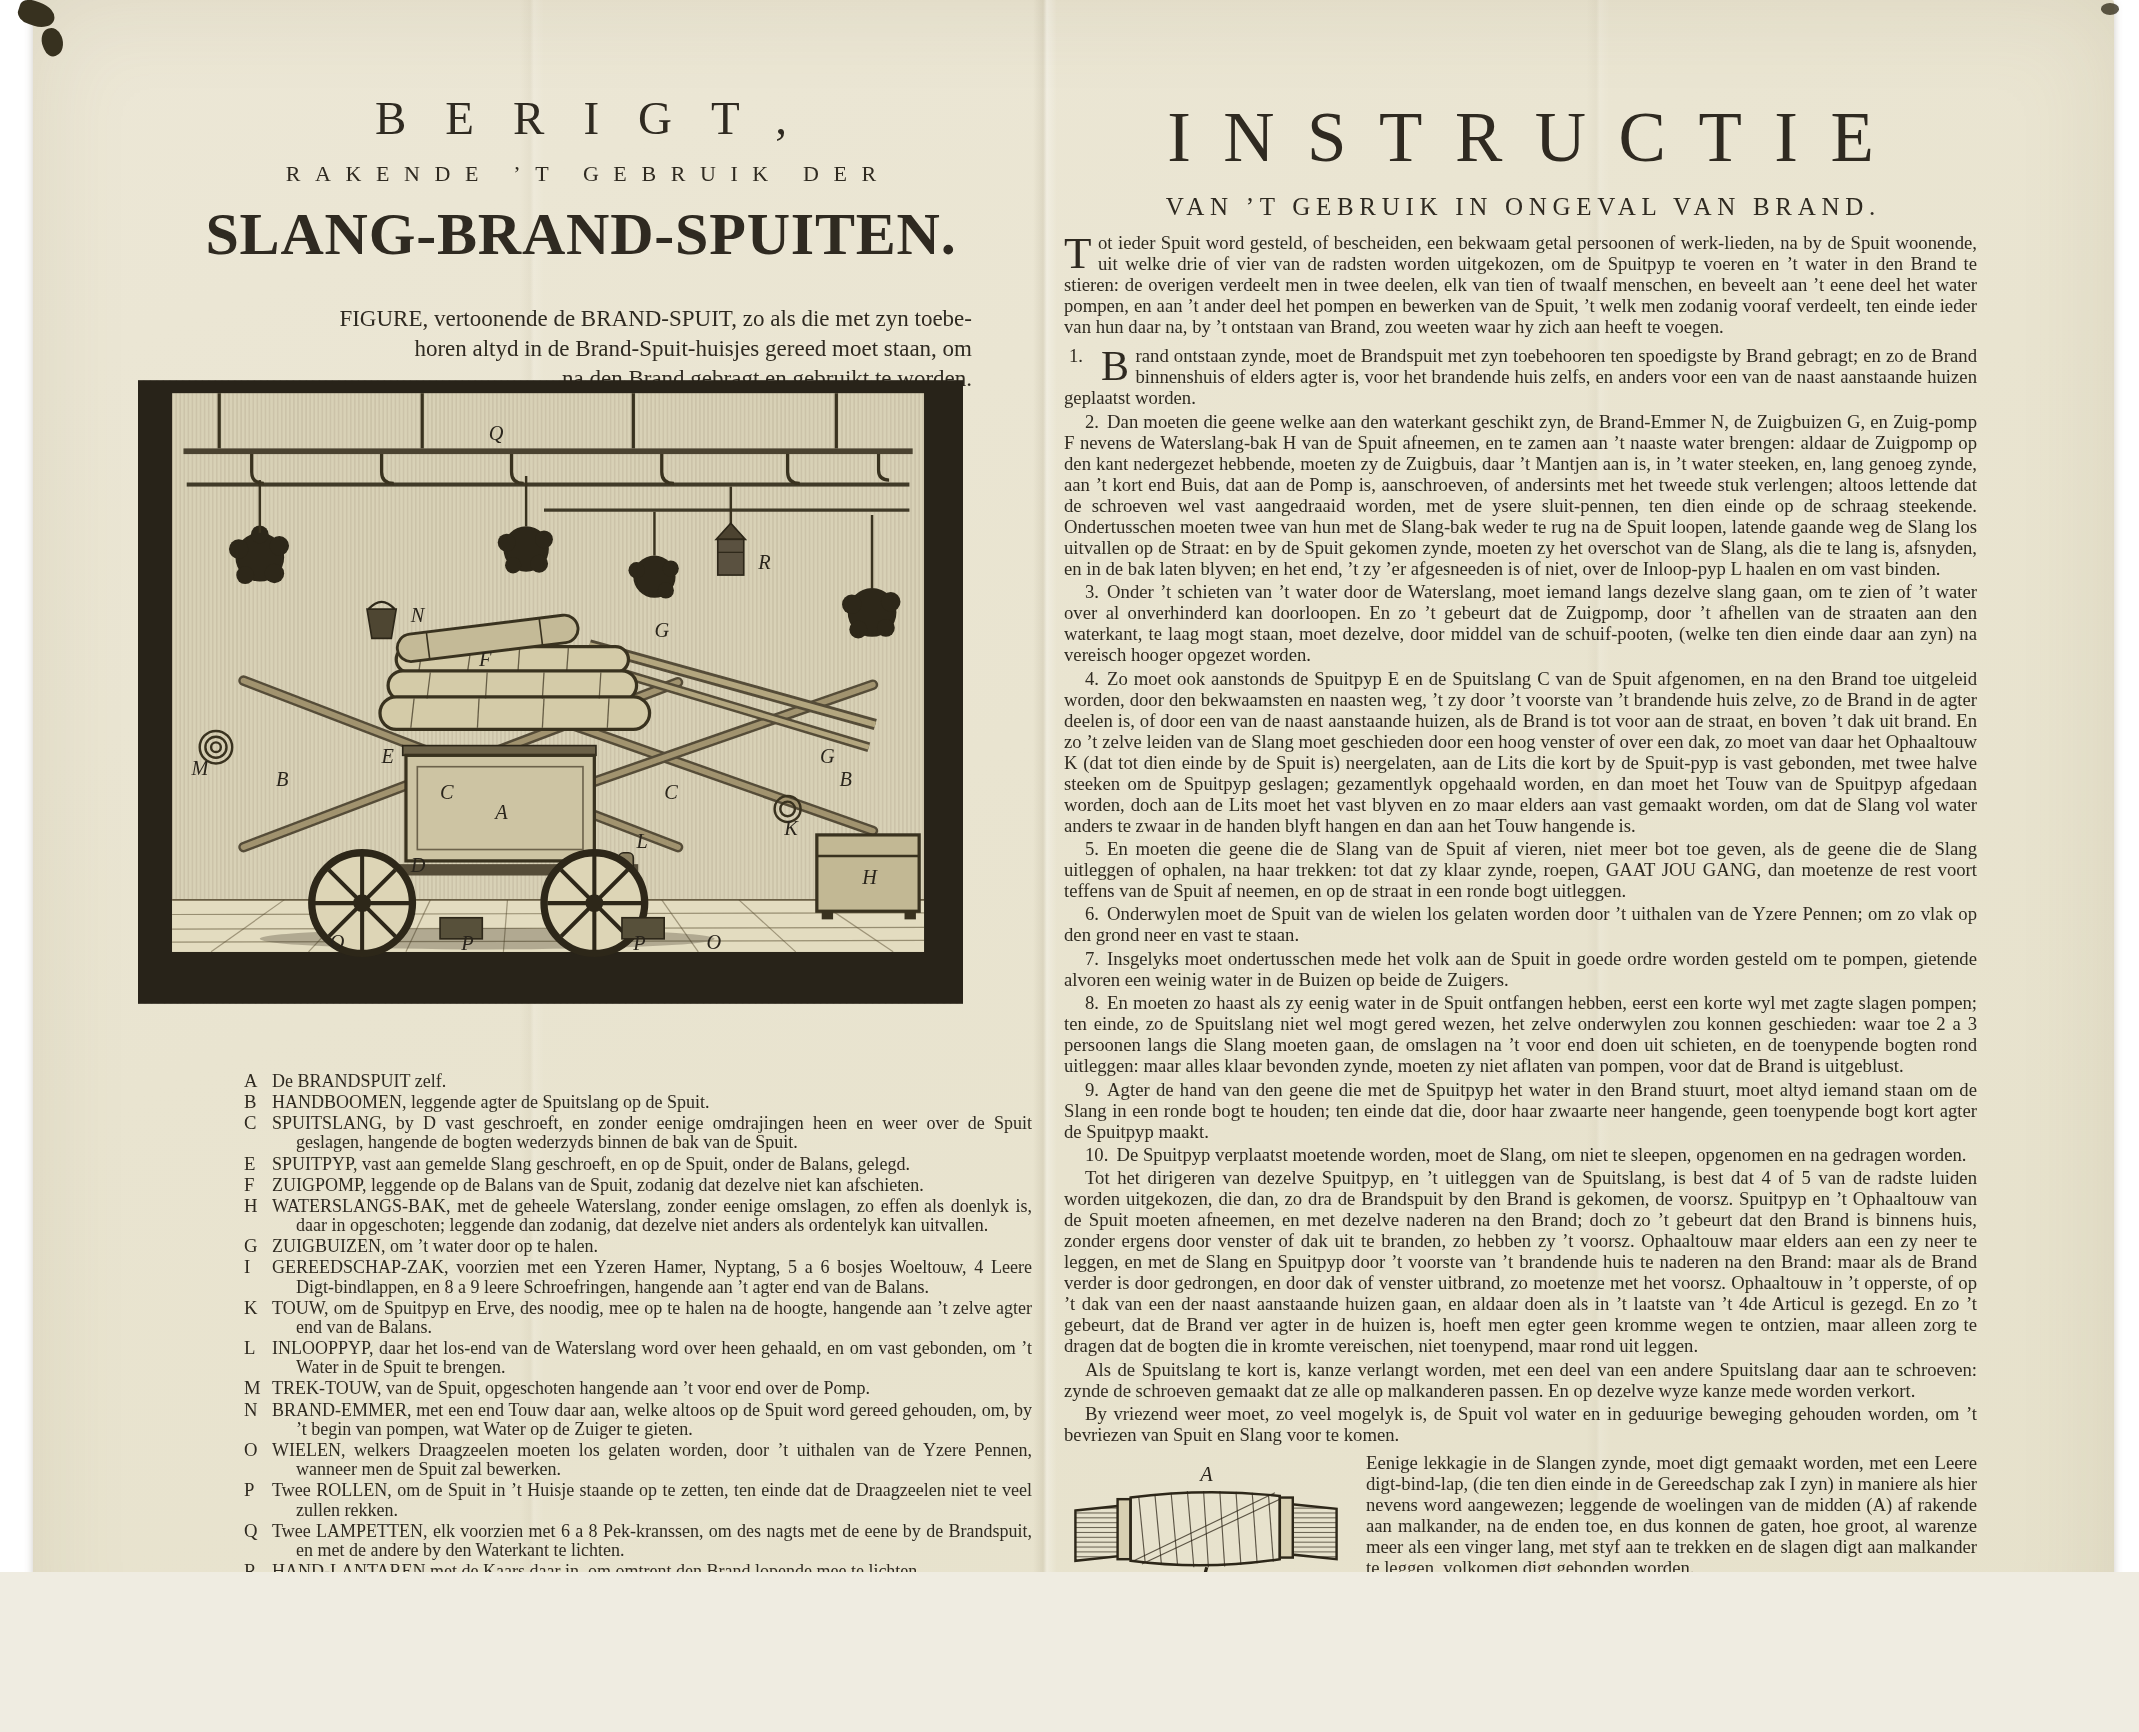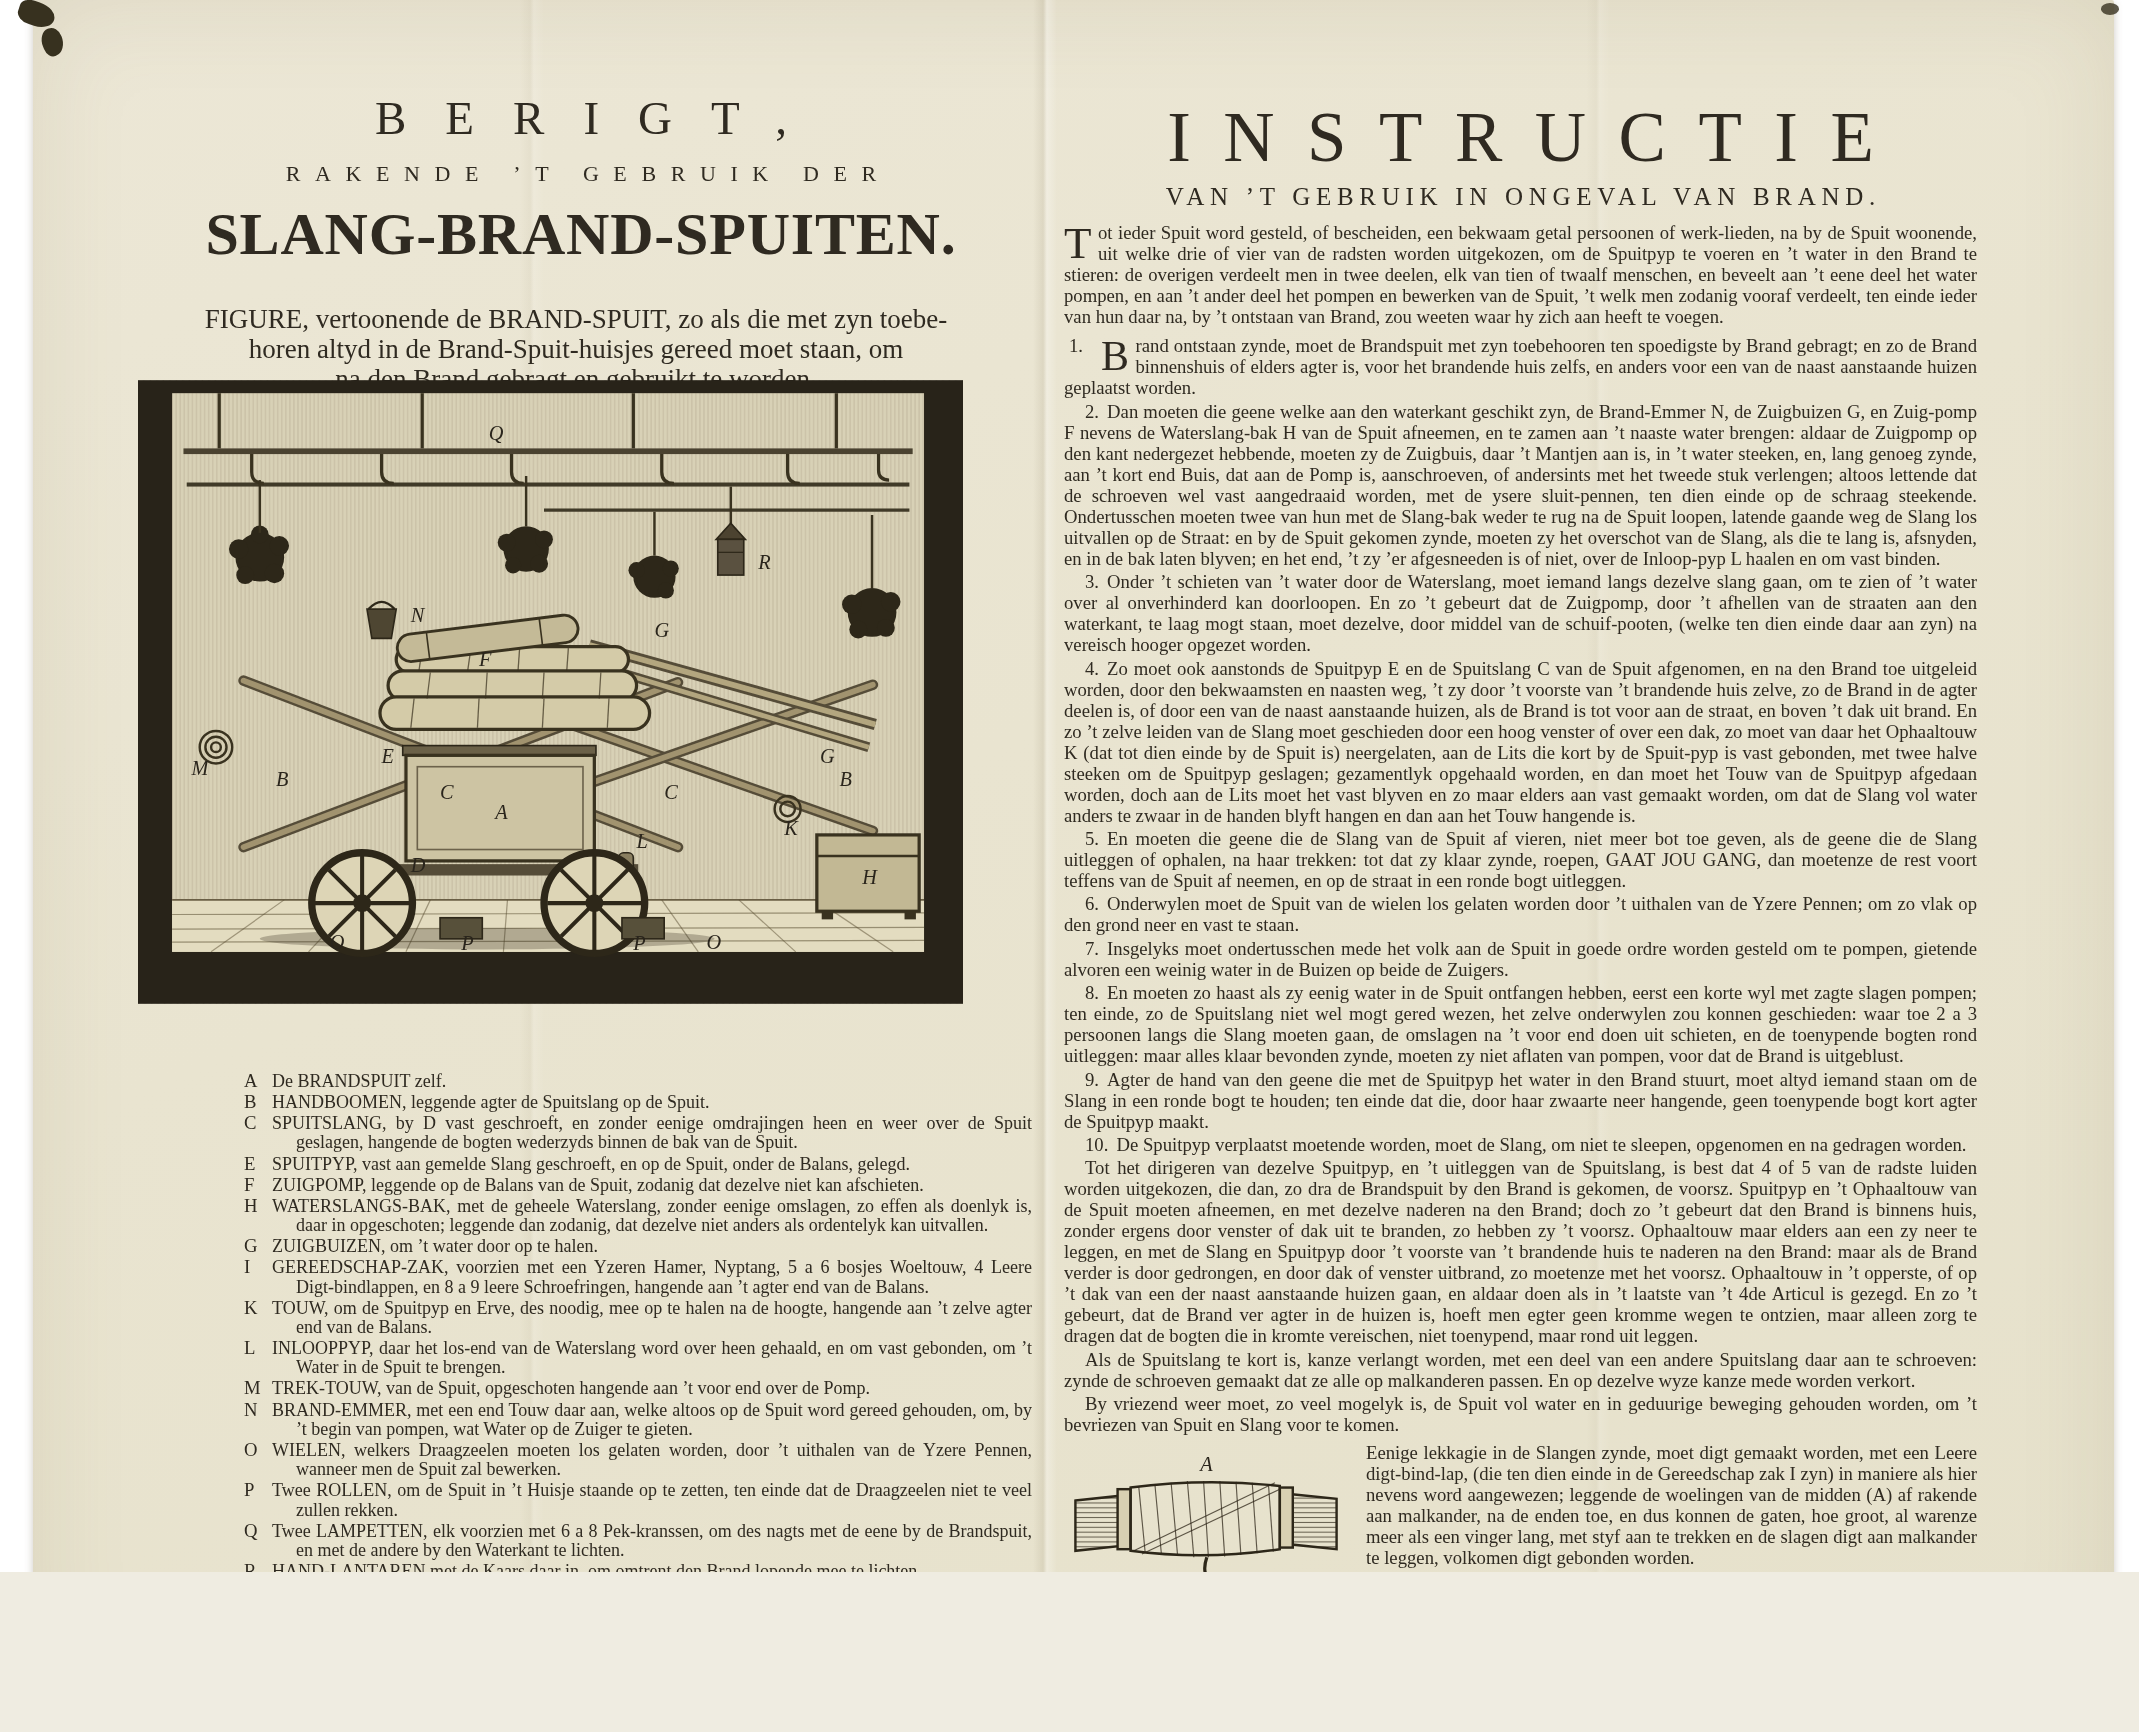--- a/index.html
+++ b/index.html
@@ -11,30 +11,30 @@
          border-radius:2.4px 2.4px 18px 8.1px / 2.4px 2.4px 24.4px 13px;
          box-shadow:0 3.2px 8.1px rgba(90,80,55,.30), inset 0 0 97px rgba(125,110,70,.14);}
   .crease{position:absolute;top:0;height:1678px;width:24.4px;pointer-events:none;
           background:linear-gradient(90deg,rgba(0,0,0,0) 0%,rgba(100,85,50,.10) 42%,rgba(255,255,255,.30) 58%,rgba(0,0,0,0) 100%);}
   .blob{position:absolute;background:#37311f;}
   
   #left-title{position:absolute;left:179px;top:91px;width:804px;text-align:center;}
   #lt1{font-size:47px;letter-spacing:39px;text-indent:39px;}
   #lt2{font-size:22px;letter-spacing:14.6px;text-indent:14.6px;margin-top:16.2px;}
   #lt3{font-size:60px;font-weight:bold;letter-spacing:0.8px;margin-top:13px;white-space:nowrap;}
-  #fig-caption{position:absolute;left:194px;top:304px;width:764px;text-align:center;
-               font-size:27px;line-height:30px;}
+  #fig-caption{position:absolute;left:208px;top:304px;width:764px;text-align:right;
+               font-size:23px;line-height:30px;}
   #engraving-box{position:absolute;left:138px;top:380px;width:825px;height:624px;}
   #legend{position:absolute;left:244px;top:1071px;width:788px;font-size:18px;line-height:19.3px;}
   .legend-item{padding-left:52px;text-indent:-52px;margin:0 0 0.8px 0;text-align:justify;}
   .lkey{display:inline-block;width:28px;text-indent:0;font-size:18.7px;}
   
   #right-col{position:absolute;left:1064px;top:97px;width:913px;}
   #rt1{font-size:71px;letter-spacing:32.5px;text-indent:32.5px;text-align:center;}
-  #rt2{font-size:25px;letter-spacing:5.7px;text-indent:5.7px;text-align:center;margin-top:5px;}
+  #rt2{font-size:25px;letter-spacing:5.7px;text-indent:5.7px;text-align:center;margin-top:15px;}
   #right-col p{margin:0 0 2.4px 0;font-size:18.7px;line-height:21px;text-align:justify;}
   .dc{float:left;font-size:45px;line-height:37px;padding:2.4px 6.5px 0 0;}
   .inst{text-indent:21px;}
   .inst .inum{margin-right:8.1px;}
   #item1{position:relative;text-indent:0;padding-left:0;}
   #item1 .inum{position:absolute;left:4.9px;top:0;}
   #item1 .dc{margin-left:37px;font-size:42px;line-height:36px;}
   #intro{text-indent:0;margin-top:11.4px !important;margin-bottom:8.1px !important;}
   #hose-wrap{margin-top:6.5px;}
   #hose-fig{float:left;width:284px;height:146px;margin:4.9px 18px 3.2px 0;}

